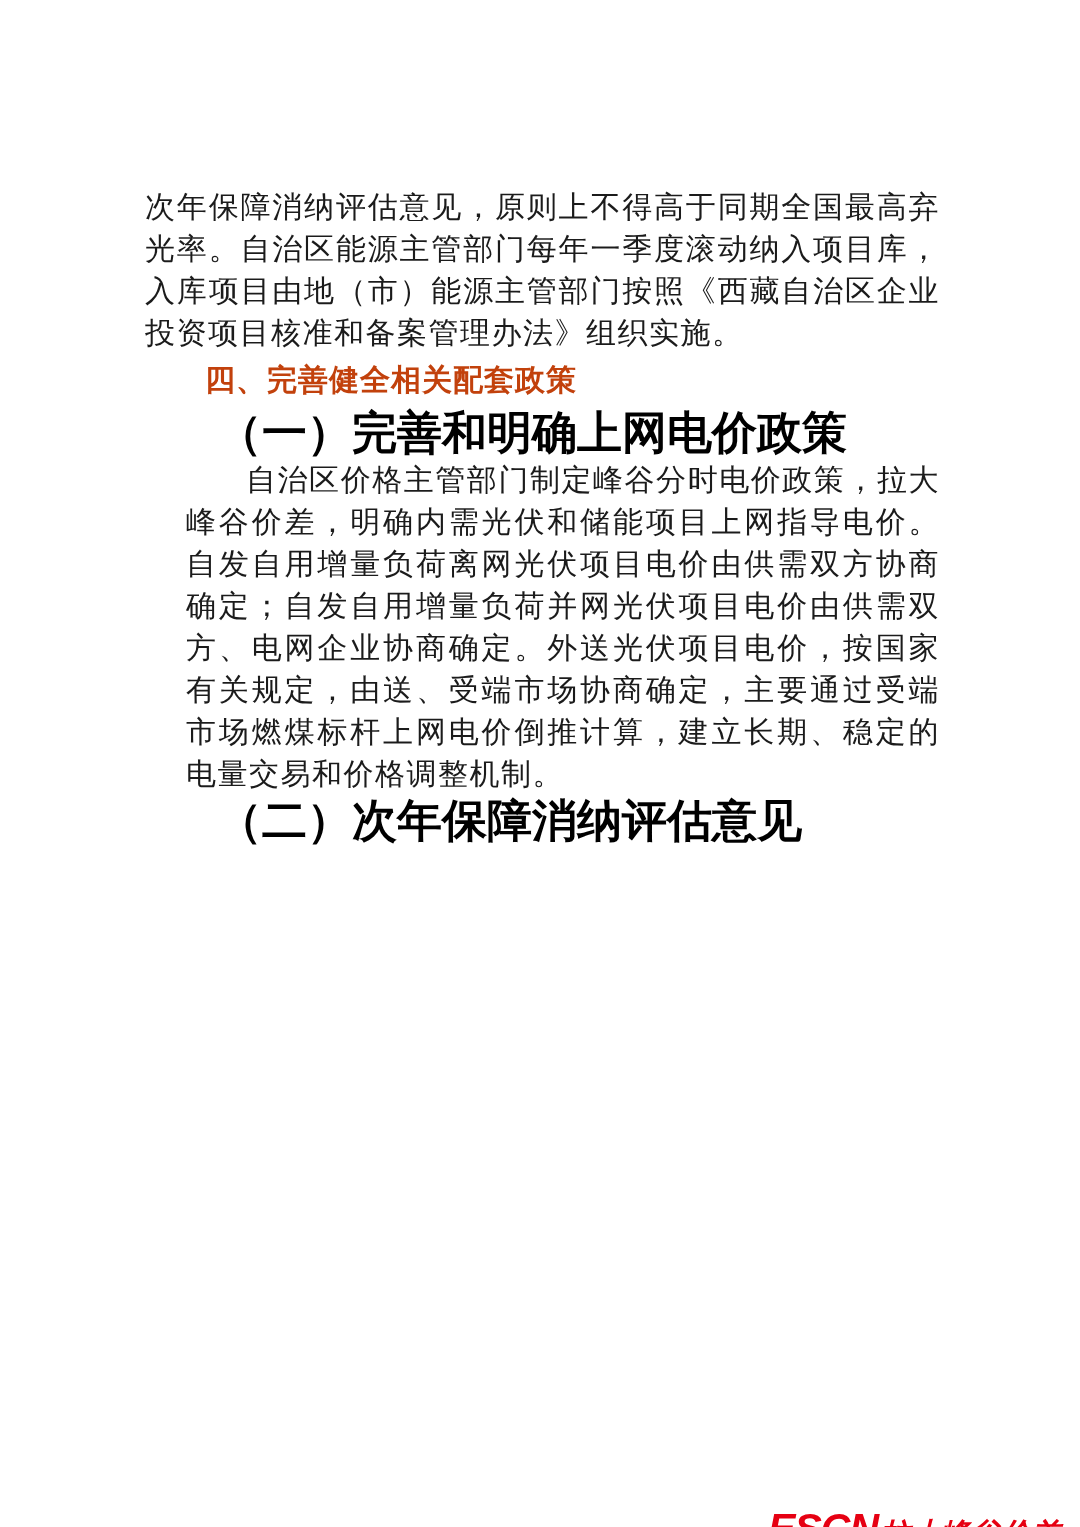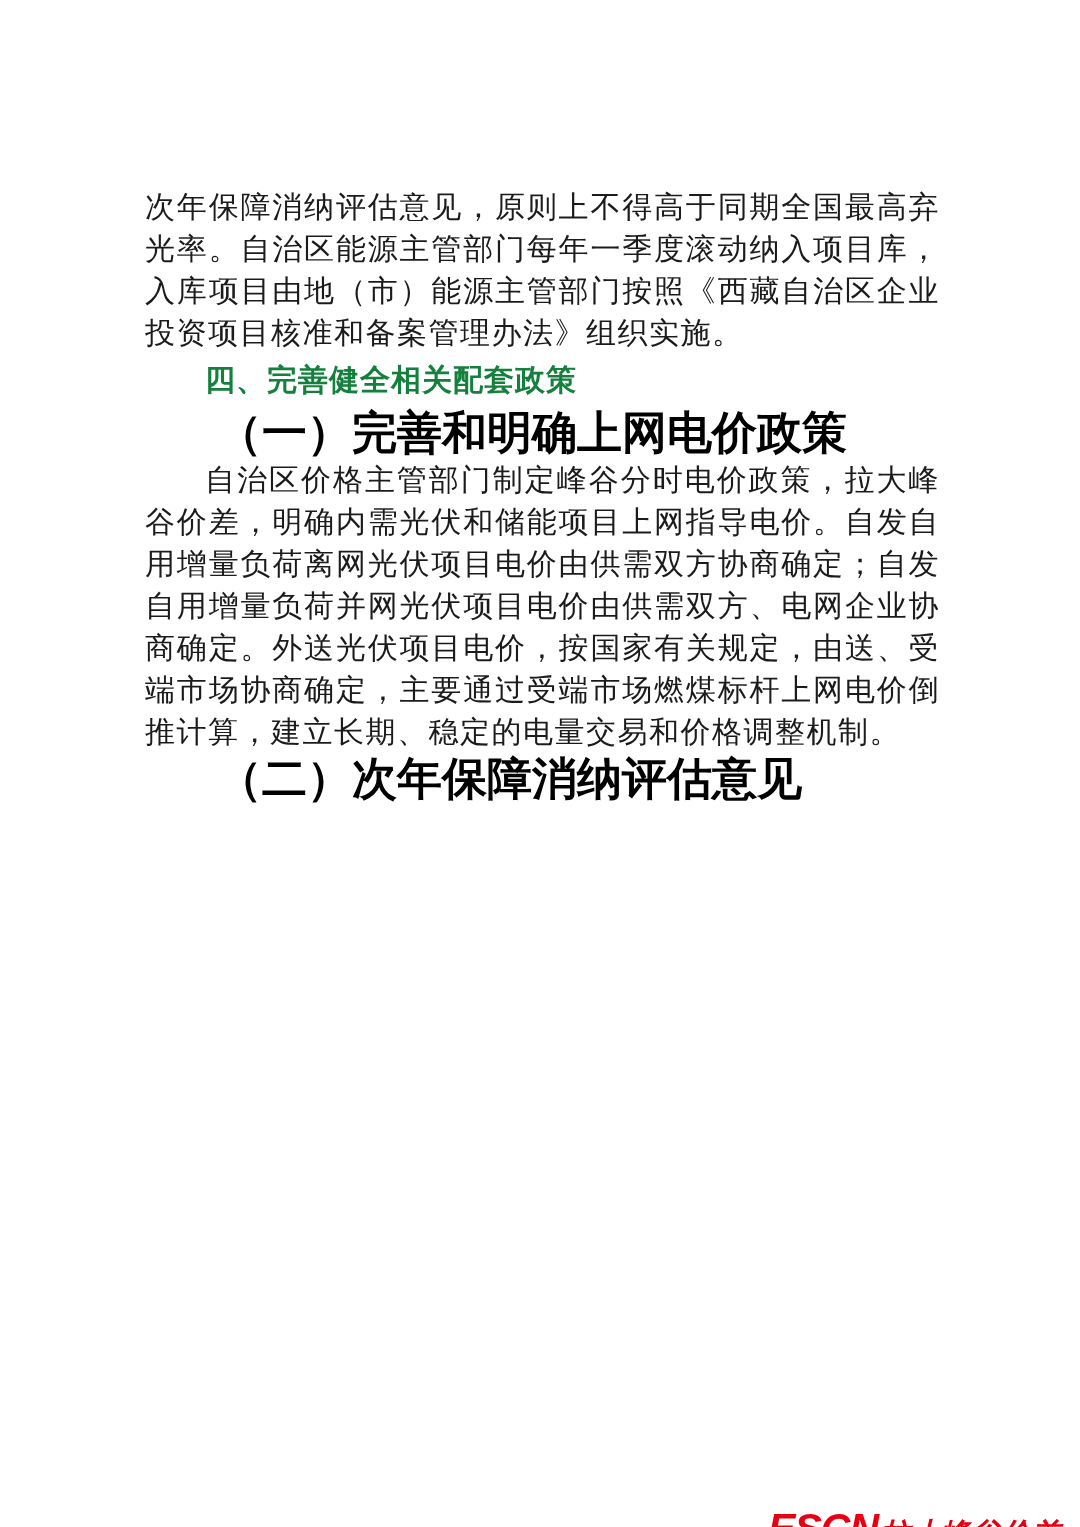--- a/index.html
+++ b/index.html
@@ -24,29 +24,29 @@
     color: #1b1b1b;
   }
   p.body {
     margin: 0;
     font-size: 30px;
     line-height: 42px;
     text-align: justify;
     word-break: break-all;
     letter-spacing: 1.5px;
   }
-  p.body.indent { text-indent: 2em; }
+  p.body.indent { text-indent: 2em; margin-left: 41px; }
   h2.h1 {
     margin: 0;
     font-family: "Liberation Sans", "DejaVu Sans", sans-serif;
     font-weight: bold;
     font-size: 30px;
     line-height: 52.5px;
     text-indent: 2em;
-    color: #15803d;
+    color: #c2410c;
     letter-spacing: 1px;
   }
   h3.h2 {
     margin: 0;
     font-family: "Liberation Sans", "DejaVu Sans", sans-serif;
     font-weight: bold;
     font-size: 45px;
     line-height: 52.5px;
     text-indent: 1.6em;
     color: #000000;

